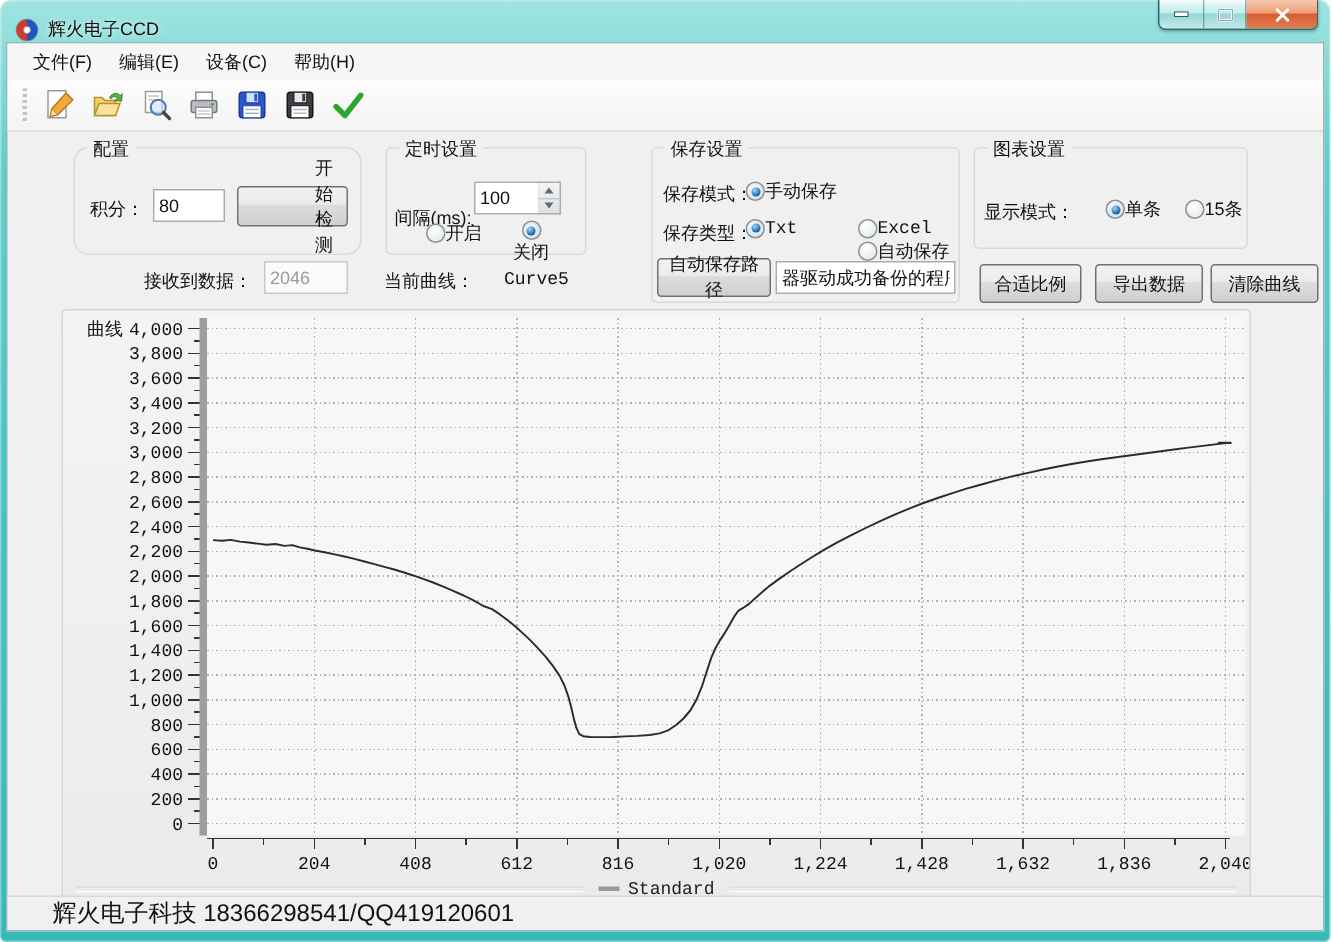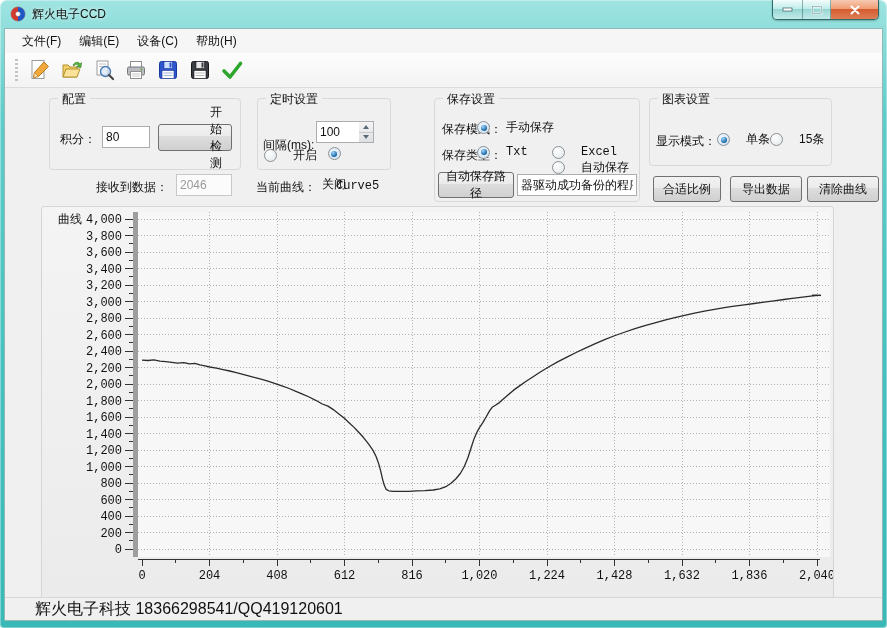--- a/index.html
+++ b/index.html
@@ -1,19 +1,19 @@
 <!DOCTYPE html>
 <html><head>
 <meta charset="utf-8">
 <style>
   html,body{margin:0;padding:0;}
   body{width:887px;height:628px;font-family:"Liberation Sans","DejaVu Sans",sans-serif;-webkit-font-smoothing:antialiased;}
   .window{position:relative;width:887px;height:628px;background:linear-gradient(180deg,#9fe4e1 0%,#5fcdca 18%,#43c2bf 60%,#39b9b6 100%);border-radius:7px 7px 4px 4px;box-shadow:inset 0 0 0 1px rgba(255,255,255,.35);overflow:hidden;}
   
-  .titlebar{position:absolute;left:0;top:0;right:0;height:28px;display:flex;align-items:center;}
+  .titlebar{position:absolute;left:0;top:0;right:0;height:28px;display:flex;align-items:flex-end;}
   .app-icon{margin:0 6px 0 10px;width:16px;height:16px;flex:0 0 auto;}
   .title-text{font-size:12px;color:#101010;text-shadow:0 0 4px rgba(255,255,255,.9);}
   .caption-group{position:absolute;top:0;right:8px;display:flex;border:1px solid #2d6a68;border-top:none;border-radius:0 0 5px 5px;overflow:hidden;box-shadow:0 1px 2px rgba(0,0,0,.25);}
   .cap{height:19px;display:flex;align-items:center;justify-content:center;background:linear-gradient(180deg,rgba(255,255,255,.85),rgba(235,250,250,.45) 45%,rgba(150,200,200,.45) 50%,rgba(215,240,240,.7));border-right:1px solid rgba(30,90,90,.45);cursor:default;}
   .cap.min{width:29px;}
   .cap.max{width:27px;}
   .cap.close{width:47px;border-right:none;background:linear-gradient(180deg,#f7c9b2,#ef9e74 45%,#d65c31 50%,#de7e55);}
   
   .client{position:absolute;left:4px;top:28px;width:879px;height:593px;background:#f0f0f0;border:1px solid #8fb8b6;box-sizing:border-box;}
   .menubar{position:absolute;left:0;top:0;right:0;height:24px;background:#f6f6f6;border-bottom:1px solid #e3e3e3;display:flex;align-items:center;padding-left:8px;}
@@ -25,21 +25,21 @@
   .gbox{position:absolute;border:1px solid #d9d9d9;border-radius:4px;background:transparent;}
   .gbox-label{position:absolute;top:-8px;left:8px;background:#f0f0f0;padding:0 4px;font-size:12px;color:#111;}
   .lab{position:absolute;font-size:12px;color:#111;white-space:nowrap;}
   .tbox{position:absolute;border:1px solid #abadb3;background:#fff;font-size:12px;color:#111;padding:0 3px;box-sizing:border-box;font-family:"Liberation Sans","DejaVu Sans",sans-serif;}
   .tbox:disabled,.tbox.dis{border-color:#c6c8cc;color:#9a9a9a;background:#fbfbfb;font-family:Liberation Sans, sans-serif;}
   .mono{font-family:"Liberation Mono","DejaVu Sans Mono",monospace;}
   .btn{position:absolute;border:1px solid #707070;border-radius:3px;background:linear-gradient(180deg,#f2f2f2 0%,#ebebeb 45%,#dddddd 46%,#d0d0d0 100%);font-size:12px;color:#111;display:flex;align-items:center;justify-content:center;box-sizing:border-box;font-family:inherit;}
   .radio{display:inline-block;width:13px;height:13px;border-radius:50%;border:1px solid #8a9094;background:radial-gradient(circle at 35% 30%,#ffffff,#dfe6e9);box-sizing:border-box;position:relative;flex:0 0 auto;}
   .radio.checked{background:radial-gradient(circle at 35% 30%,#eef6ff,#cfe0ee);}
   .radio.checked::after{content:"";position:absolute;left:2.5px;top:2.5px;width:6px;height:6px;border-radius:50%;background:radial-gradient(circle at 35% 30%,#9fd4ff,#1464a0 70%);}
-  .radio-row{position:absolute;display:flex;align-items:center;font-size:12px;color:#111;gap:16px;white-space:nowrap;}
+  .radio-row{position:absolute;display:flex;align-items:center;font-size:12px;color:#111;gap:0;white-space:nowrap;padding-left:20px;}
   .spin{position:absolute;width:15px;height:22px;border:1px solid #abadb3;border-left:none;background:linear-gradient(180deg,#f4f4f4,#dfe0e2);box-sizing:border-box;display:flex;flex-direction:column;}
   .spin span{flex:1;display:flex;align-items:center;justify-content:center;}
   .arrow-up{width:0;height:0;border-left:3px solid transparent;border-right:3px solid transparent;border-bottom:4px solid #5a6a77;}
   .arrow-down{width:0;height:0;border-left:3px solid transparent;border-right:3px solid transparent;border-top:4px solid #5a6a77;}
   .spin span:first-child{border-bottom:1px solid #c5c7cb;}
   
   .chart-panel{position:absolute;left:36px;top:177px;width:793px;height:394px;background:linear-gradient(180deg,#f3f4f3,#eaebea);border:1px solid #d4d6d4;border-radius:3px;box-sizing:border-box;}
   .chart-ytitle{position:absolute;left:16px;top:4px;font-size:12px;color:#111;}
   .tick-label{font-family:"Liberation Mono","DejaVu Sans Mono",monospace;font-size:12px;}
   .legend-row{position:absolute;left:8px;right:8px;top:378px;height:15px;display:flex;align-items:center;}
@@ -149,21 +149,21 @@
           <line x1="7.5" y1="17.5" x2="16.5" y2="17.5" stroke="#b8b8b8"></line>
         </svg>
       </div>
       <div class="tb-btn">
         <svg width="24" height="24" viewBox="0 0 24 24">
           <path d="M4 13 L10 19 L20.5 5.5" fill="none" stroke="#2ea62e" stroke-width="3.6" stroke-linecap="round" stroke-linejoin="round"></path>
         </svg>
       </div>
     </div>
 
-    <div class="gbox" style="left:44px;top:69px;width:190px;height:70px;">
+    <div class="gbox" style="left:44px;top:69px;width:190px;height:70px;border-radius:10px;">
       <span class="gbox-label">配置</span>
       <span class="lab" style="left:10px;top:32px;">积分：</span>
       <input class="tbox" style="left: 52px; top: 27px; width: 48px; height: 22px;" value="80">
       <button class="btn" style="left:108px;top:25px;width:74px;height:27px;padding-left:48px;">开始检测</button>
     </div>
 
     <div class="gbox" style="left:252px;top:69px;width:132px;height:70px;">
       <span class="gbox-label">定时设置</span>
       <span class="lab" style="left:5px;top:38px;">间隔(ms):</span>
       <input class="tbox" style="left: 58px; top: 22px; width: 44px; height: 22px;" value="100">
@@ -358,19 +358,25 @@
           <text x="370" y="372" text-anchor="middle" fill="#111" class="tick-label">816</text>
           <text x="437.5" y="372" text-anchor="middle" fill="#111" class="tick-label">1,020</text>
           <text x="505" y="372" text-anchor="middle" fill="#111" class="tick-label">1,224</text>
           <text x="572.5" y="372" text-anchor="middle" fill="#111" class="tick-label">1,428</text>
           <text x="640" y="372" text-anchor="middle" fill="#111" class="tick-label">1,632</text>
           <text x="707.5" y="372" text-anchor="middle" fill="#111" class="tick-label">1,836</text>
           <text x="775" y="372" text-anchor="middle" fill="#111" class="tick-label">2,040</text>
           <polyline points="100.0,153.1 106.0,153.5 111.9,152.9 117.9,154.1 123.8,154.7 129.8,155.4 135.7,156.2 141.7,155.7 147.6,156.9 152.9,156.4 157.9,157.9 162.9,158.8 167.8,160.0 174.4,161.2 181.1,162.6 187.7,164.0 194.3,165.6 200.9,167.3 207.5,169.1 214.2,170.9 220.8,172.7 227.4,174.7 234.0,176.8 240.6,179.1 247.2,181.5 253.9,184.3 260.5,187.1 267.1,190.0 273.7,193.3 280.3,197.0 286.0,199.1 291.3,202.6 296.9,206.9 301.8,210.8 306.8,215.4 311.8,220.1 316.7,225.3 321.7,230.8 326.7,237.1 331.0,243.4 334.3,250.0 336.9,257.4 338.9,264.9 340.6,272.3 342.2,278.1 344.2,282.4 346.8,283.8 351.5,284.3 358.1,284.4 366.4,284.3 374.6,283.9 382.9,283.6 391.2,283.0 397.8,281.9 403.8,279.7 409.0,276.2 413.7,272.0 418.3,266.5 422.3,259.5 425.9,250.8 429.2,240.5 432.2,231.4 434.9,225.3 437.5,220.6 440.8,215.6 444.1,210.0 447.4,204.1 450.1,200.3 453.4,198.3 457.4,195.6 461.3,192.0 466.0,187.9 471.3,183.4 477.2,179.1 483.8,174.5 491.1,169.7 498.7,164.8 507.0,159.7 515.6,154.9 524.9,150.1 534.1,145.5 543.4,141.1 553.3,136.6 563.2,132.4 573.2,128.5 583.1,125.0 593.0,121.7 602.9,118.6 612.9,115.8 622.8,113.1 632.7,110.6 642.6,108.4 652.6,106.2 662.5,104.2 672.4,102.3 682.4,100.7 692.3,99.2 702.2,97.8 712.1,96.5 722.1,95.2 732.0,93.8 741.9,92.5 750.2,91.4 758.5,90.4 766.7,89.4 775.0,88.3" fill="none" stroke="#2b2b2b" stroke-width="1.3" stroke-linejoin="round"></polyline>
           <line x1="770" y1="88.31249999999997" x2="779" y2="88.31249999999997" stroke="#2b2b2b" stroke-width="1.5"></line>
         </svg>
+      <div class="legend-row">
+        <span class="legend-spacer"></span>
+        <span class="legend-dash"></span>
+        <span class="legend-text">Standard</span>
+        <span class="legend-spacer"></span>
+      </div>
     </div>
 
     <div class="statusbar">
       <span class="status-text">辉火电子科技 18366298541/QQ419120601</span>
     </div>
   </div>
 </div>
 
 </body></html>

